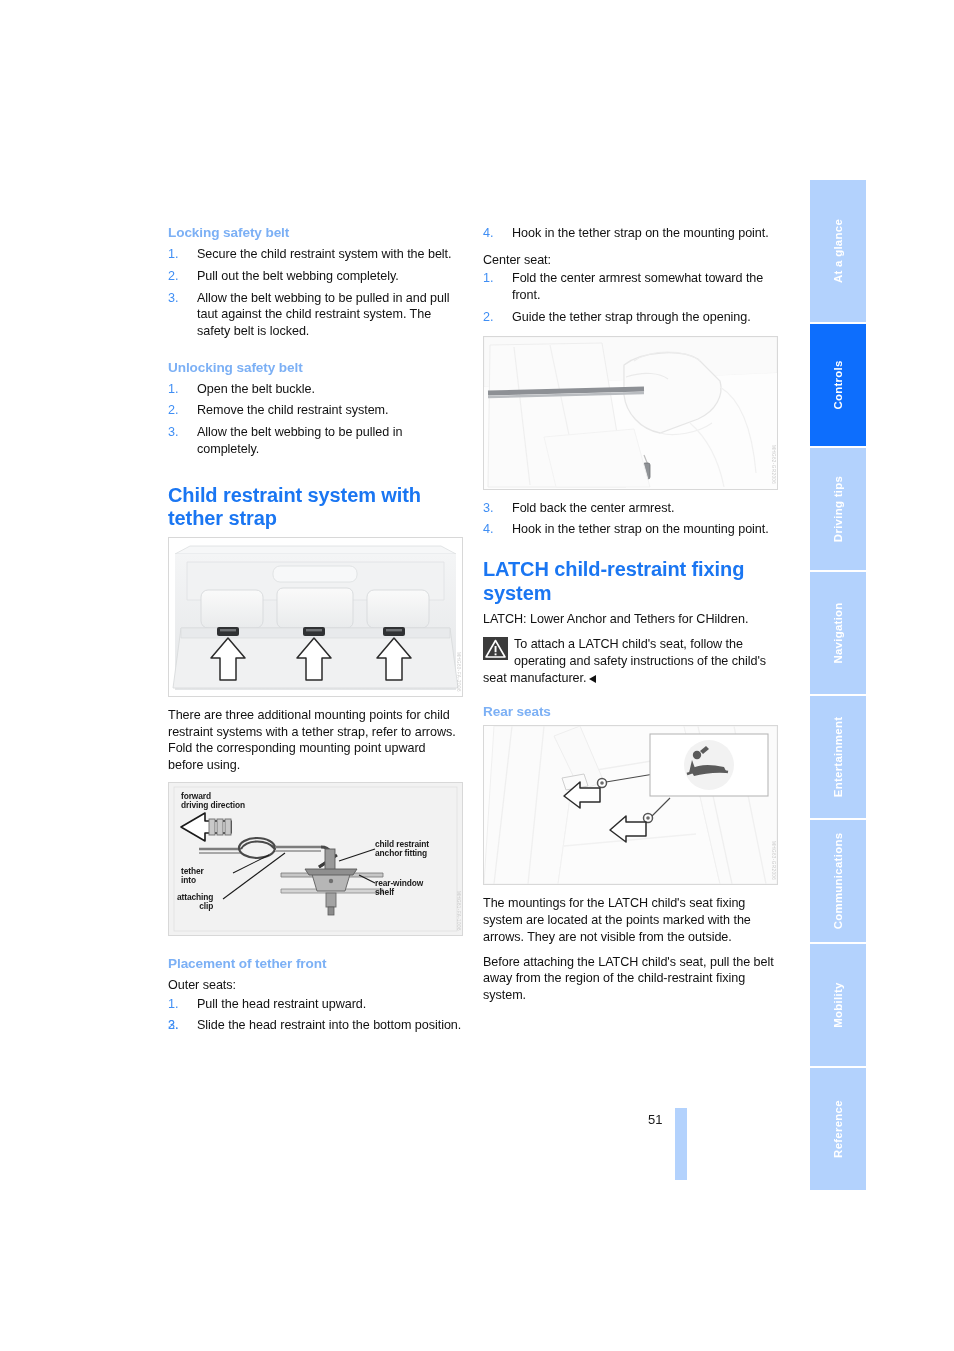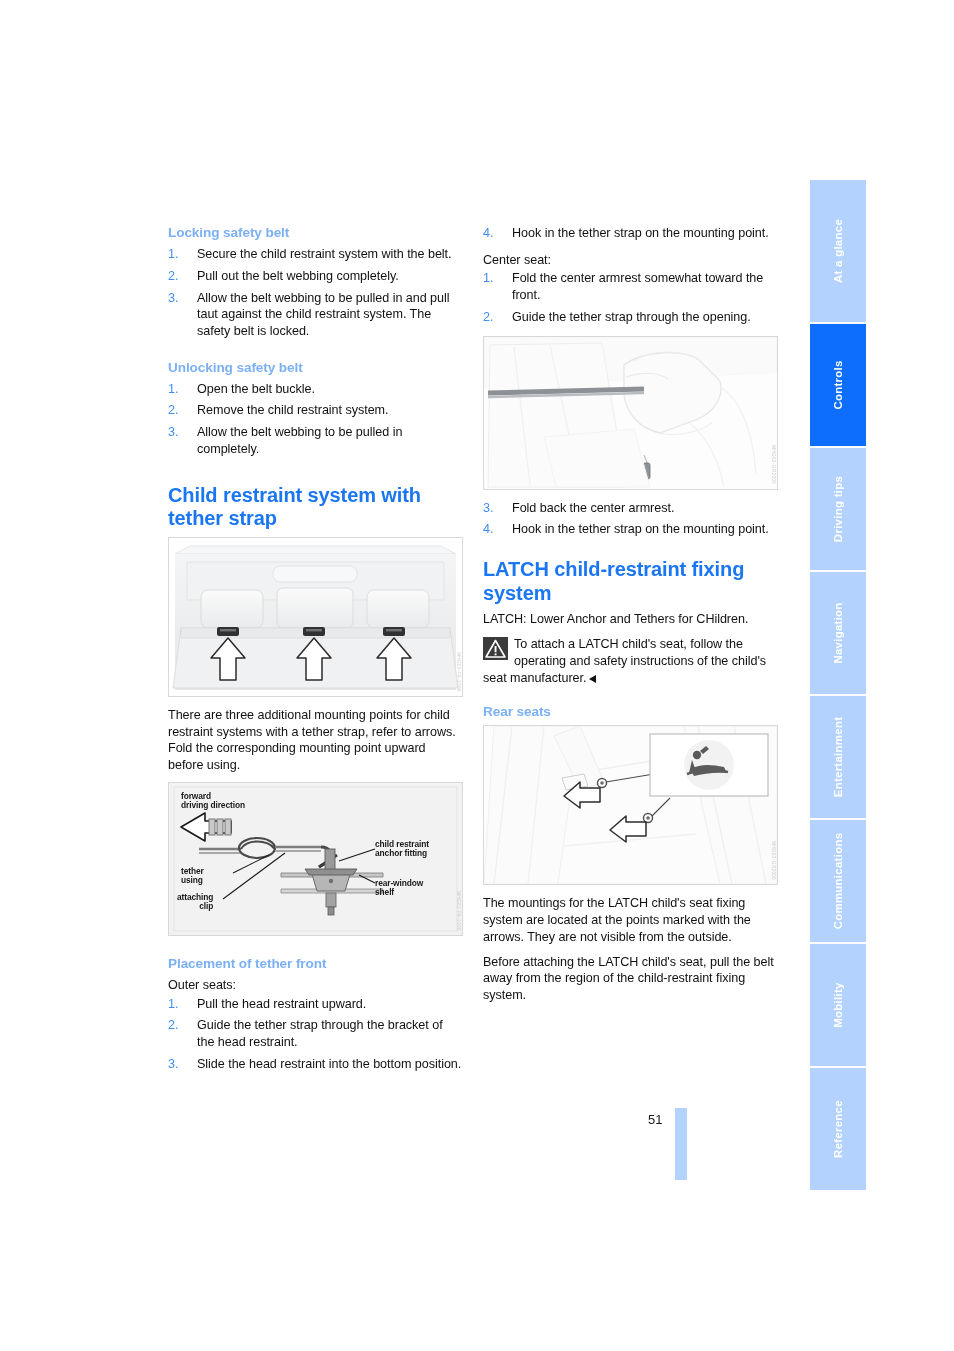--- a/index.html
+++ b/index.html
@@ -313,21 +313,21 @@
         <path d="M54 116 L116 70" stroke="#1a1a1a" stroke-width="1.1" fill="none"></path>
         <path d="M206 66 L170 78" stroke="#1a1a1a" stroke-width="1.1" fill="none"></path>
         <path d="M206 100 L190 92" stroke="#1a1a1a" stroke-width="1.1" fill="none"></path>
       </svg>
       <div class="lbl" style="left:12px; top:9px;">
         <span>forward</span><br>
         <span>driving direction</span>
       </div>
       <div class="lbl" style="left:12px; top:84px;">
         <span>tether</span><br>
-        <span>using</span>
+        <span>into</span>
       </div>
       <div class="lbl" style="left:8px; top:110px;">
         <span>attaching</span><br>
         <span style="display:block;text-align:right;">clip</span>
       </div>
       <div class="lbl" style="left:206px; top:57px;">
         <span>child restraint</span><br>
         <span>anchor fitting</span>
       </div>
       <div class="lbl" style="left:206px; top:96px;">
@@ -336,21 +336,21 @@
       </div>
       <div class="watermark">MHG61-FA-1006</div>
     </div>
 
     <div class="gap-sm"></div>
 
     <h3 class="sub-head">Placement of tether front</h3>
     <p class="body tight">Outer seats:</p>
     <ol class="steps">
       <li><span class="num">1.</span><span>Pull the head restraint upward.</span></li>
-      <li><span class="num">2.</span><span>Guide the tether strap through the bracket of the head restraint.</span></li>
+      <li><span class="num">2.</span></li>
       <li><span class="num">3.</span><span>Slide the head restraint into the bottom position.</span></li>
     </ol>
   </div>
 
   <div class="col" id="col-right">
 
     <ol class="steps">
       <li><span class="num">4.</span><span>Hook in the tether strap on the mounting point.</span></li>
     </ol>
 

